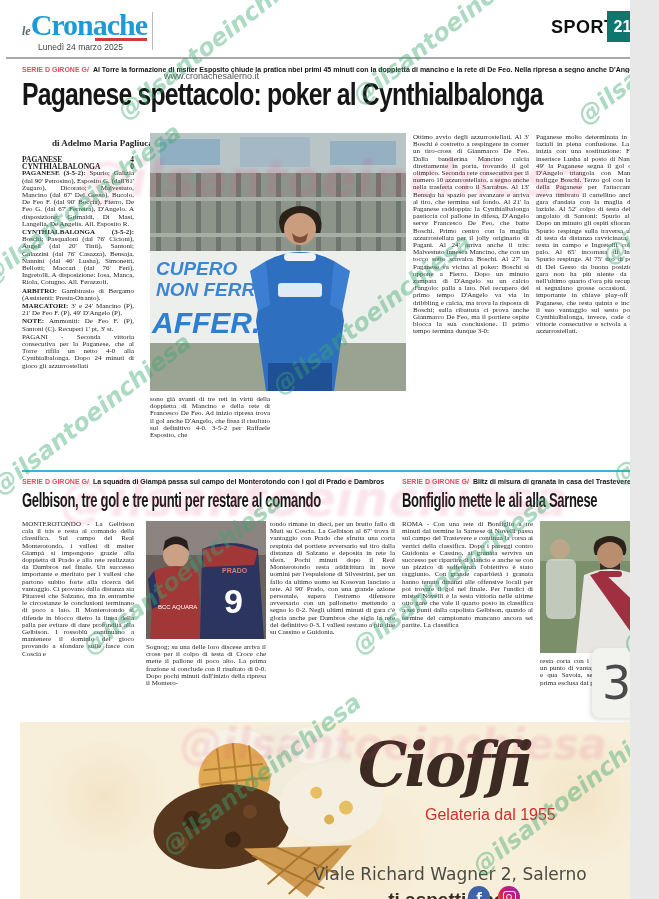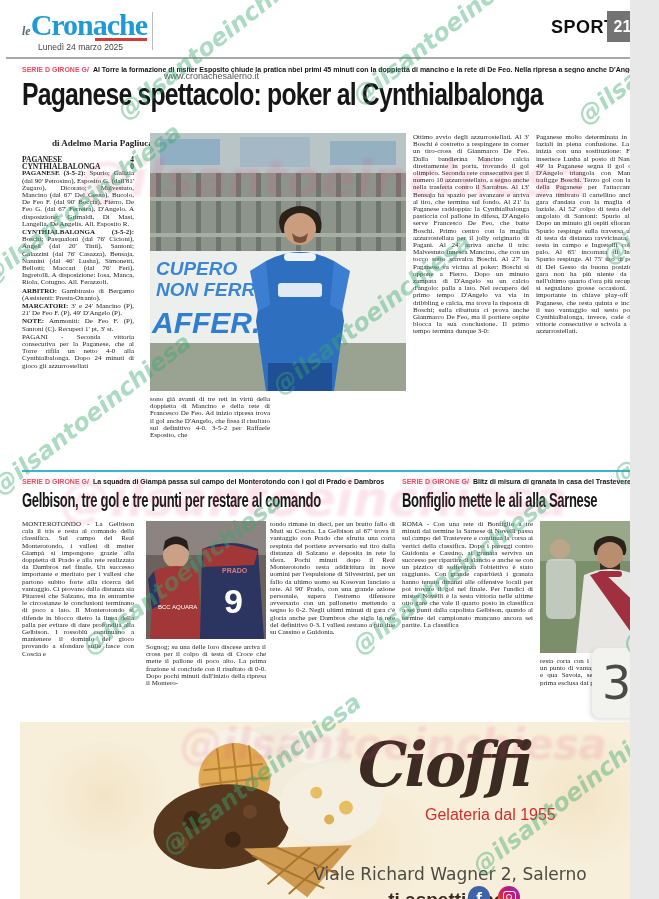--- a/index.html
+++ b/index.html
@@ -8,21 +8,21 @@
   
   .hdr-rule{position:absolute;left:6px;top:57px;width:647px;height:2px;background:#a9a9a9;}
   .logo{position:absolute;left:22px;top:8px;white-space:nowrap;}
   .logo .le{font:italic 700 12px "Liberation Serif",serif;color:#5a6b73;}
   .logo .main{font:700 30px "Liberation Serif",serif;color:#1e9bd7;letter-spacing:-1px;}
   .logo-tag{position:absolute;left:95px;top:38px;width:52px;height:3px;background:#d23b3b;}
   .hdr-date{position:absolute;left:38px;top:42px;font:8.5px "Liberation Sans",sans-serif;color:#444;}
   .hdr-vline{position:absolute;left:152px;top:12px;width:1px;height:38px;background:#bbb;}
   .hdr-url{position:absolute;left:164px;top:28px;font:9px "Liberation Sans",sans-serif;color:#555;margin-top:43px;}
   .hdr-sport{position:absolute;left:551px;top:17px;font:800 18px "Liberation Sans",sans-serif;color:#101010;letter-spacing:.5px;}
-  .hdr-pagebox{position:absolute;left:607px;top:11px;width:31px;height:31px;background:#737373;
+  .hdr-pagebox{position:absolute;left:607px;top:11px;width:31px;height:31px;background:#0f766e;
         color:#fff;font:700 16px "Liberation Sans",sans-serif;display:flex;align-items:center;justify-content:center;}
   
   .kicker{position:absolute;font:700 7px "Liberation Sans",sans-serif;color:#141414;white-space:nowrap;overflow:hidden;}
   .kicker .red{color:#e84b63;margin-right:4px;}
   .headline{position:absolute;font-family:"Liberation Sans",sans-serif;font-weight:700;color:#161616;
         white-space:nowrap;transform-origin:0 0;}
   .h-main{font-size:31px;letter-spacing:-1px;transform:scaleX(.8);}
   .h-gel{font-size:20px;letter-spacing:-.5px;transform:scaleX(.65);}
   .h-sar{font-size:20px;letter-spacing:-.5px;transform:scaleX(.65);}
   .byline{position:absolute;font:700 9px "Liberation Serif",serif;color:#222;}

